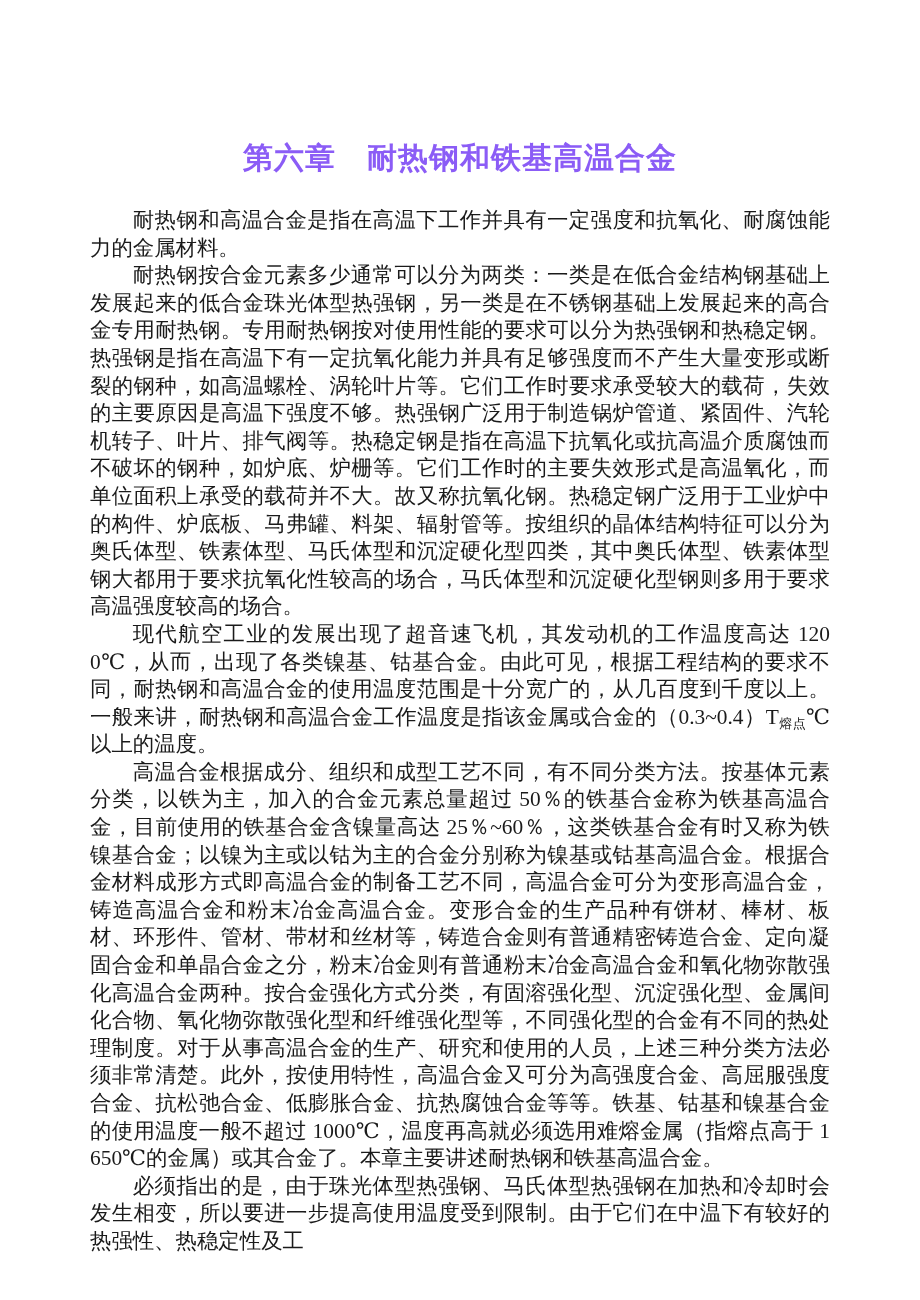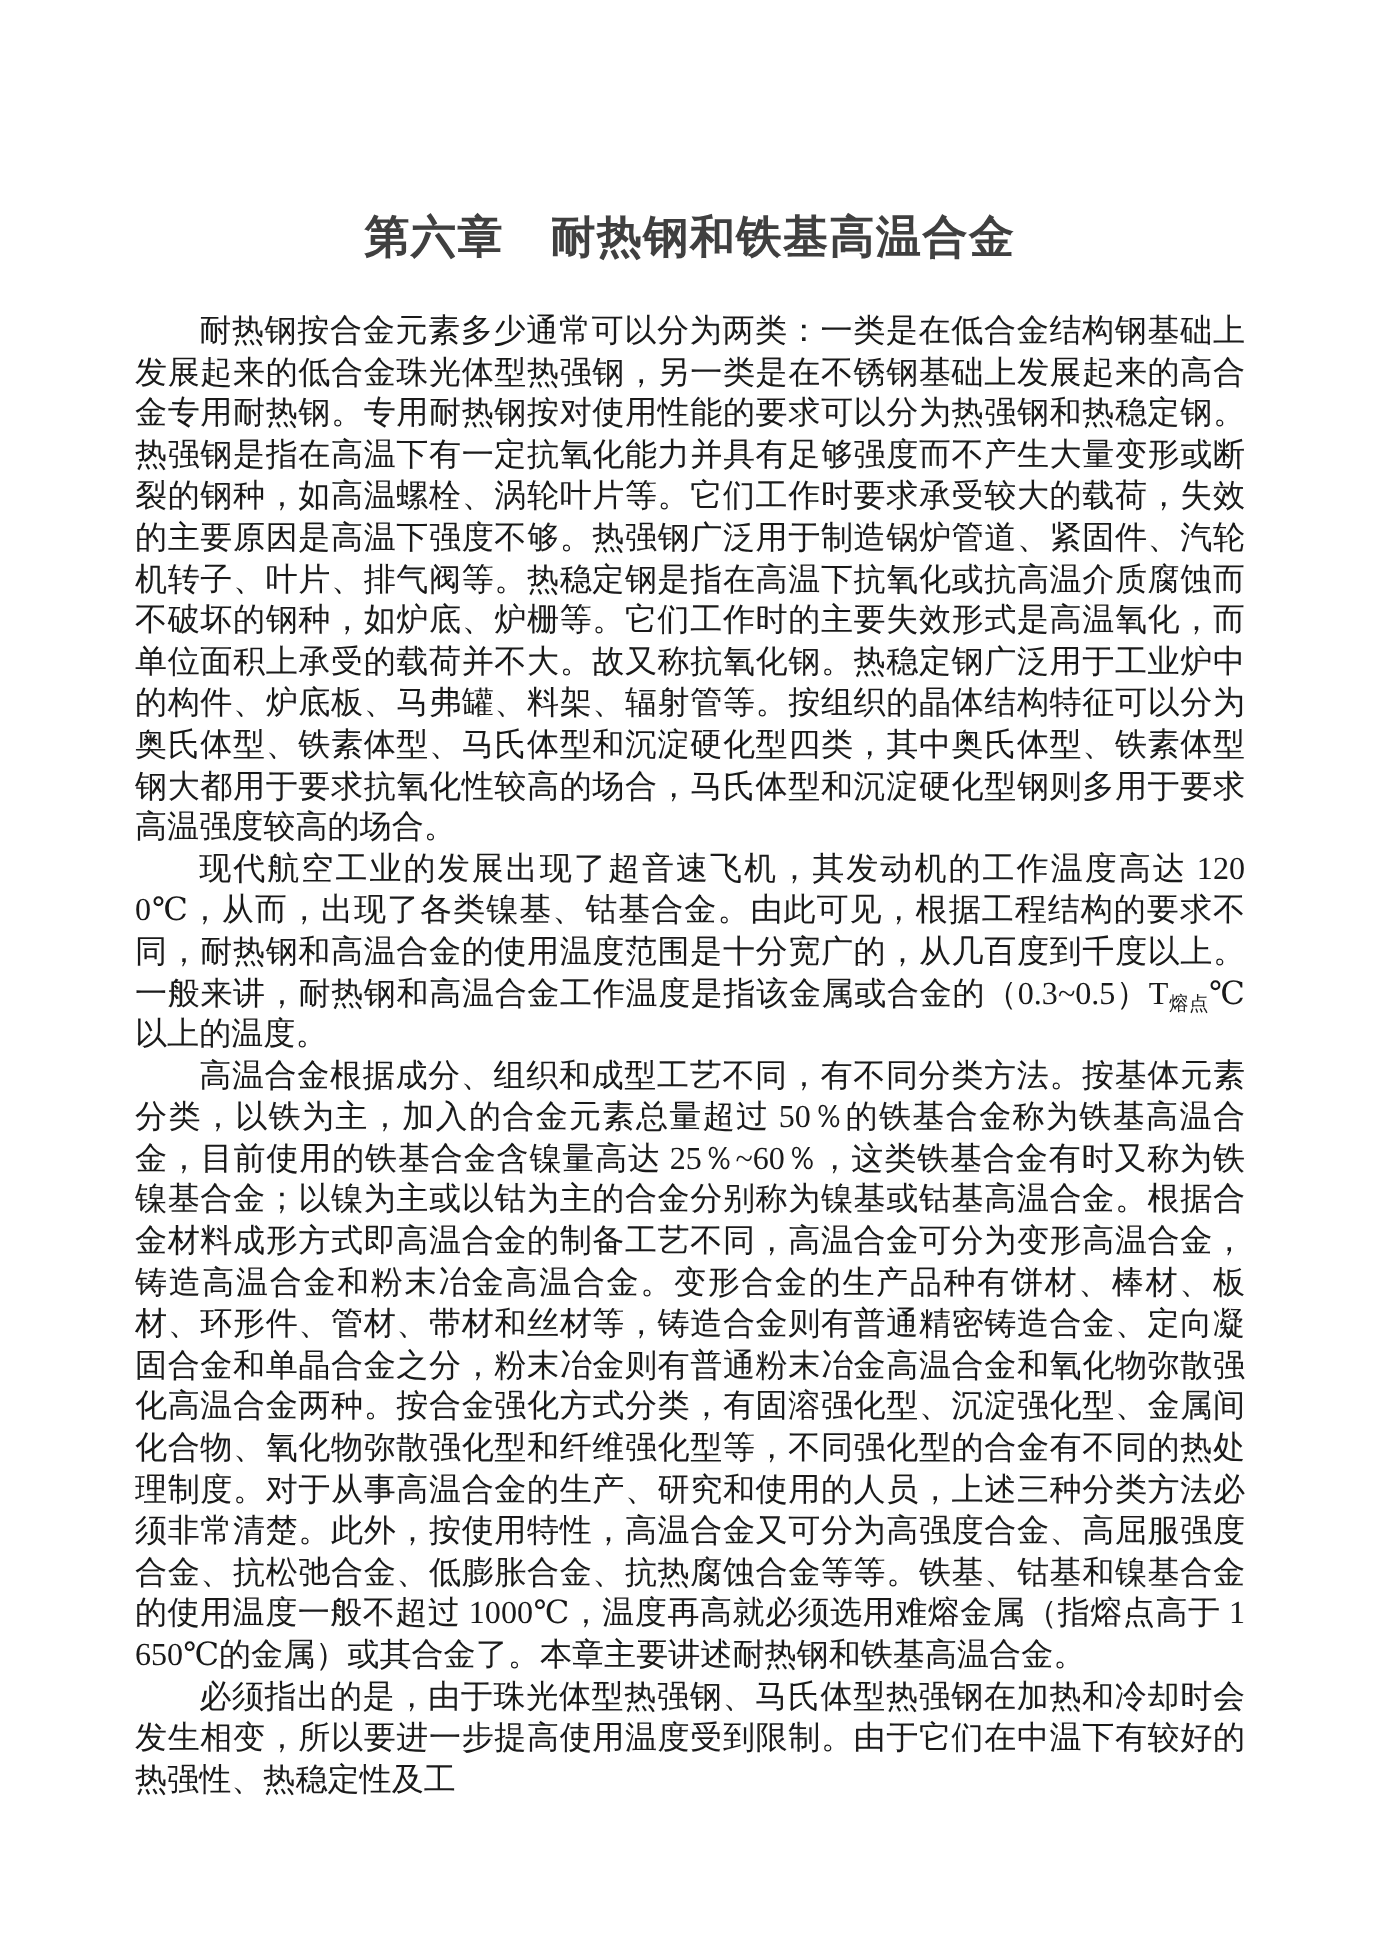--- a/index.html
+++ b/index.html
@@ -17,21 +17,21 @@
   .chapter-title {
     position: absolute;
     top: 138px;
     left: 0;
     width: 100%;
     text-align: center;
     font-family: "Liberation Sans", sans-serif;
     font-weight: bold;
     font-size: 30px;
     letter-spacing: 1px;
-    color: #404040;
+    color: #8b5cf6;
     white-space: pre;
   }
   .content {
     position: absolute;
     left: 90px;
     top: 207px;
     width: 740px;
     font-family: "Liberation Serif", "DejaVu Serif", serif;
     font-size: 21.4px;
     line-height: 27.6px;
@@ -53,24 +53,25 @@
 </style>
 </head>
 <body>
 
 <div class="page">
 
   <div class="chapter-title">第六章　耐热钢和铁基高温合金</div>
 
   <div class="content">
 
+    <p>耐热钢和高温合金是指在高温下工作并具有一定强度和抗氧化、耐腐蚀能力的金属材料。</p>
 
 
     <p>耐热钢按合金元素多少通常可以分为两类：一类是在低合金结构钢基础上发展起来的低合金珠光体型热强钢，另一类是在不锈钢基础上发展起来的高合金专用耐热钢。专用耐热钢按对使用性能的要求可以分为热强钢和热稳定钢。热强钢是指在高温下有一定抗氧化能力并具有足够强度而不产生大量变形或断裂的钢种，如高温螺栓、涡轮叶片等。它们工作时要求承受较大的载荷，失效的主要原因是高温下强度不够。热强钢广泛用于制造锅炉管道、紧固件、汽轮机转子、叶片、排气阀等。热稳定钢是指在高温下抗氧化或抗高温介质腐蚀而不破坏的钢种，如炉底、炉栅等。它们工作时的主要失效形式是高温氧化，而单位面积上承受的载荷并不大。故又称抗氧化钢。热稳定钢广泛用于工业炉中的构件、炉底板、马弗罐、料架、辐射管等。按组织的晶体结构特征可以分为奥氏体型、铁素体型、马氏体型和沉淀硬化型四类，其中奥氏体型、铁素体型钢大都用于要求抗氧化性较高的场合，马氏体型和沉淀硬化型钢则多用于要求高温强度较高的场合。</p>
 
-    <p><span>现代航空工业的发展出现了超音速飞机，其发动机的工作温度高达 1200℃，从而，出现了各类镍基、钴基合金。由此可见，根据工程结构的要求不同，耐热钢和高温合金的使用温度范围是十分宽广的，从几百度到千度以上。一般来讲，耐热钢和高温合金工作温度是指该金属或合金的（0.3~0.5）T</span><sub class="melt">熔点</sub><span>℃以上的温度。</span></p>
+    <p><span>现代航空工业的发展出现了超音速飞机，其发动机的工作温度高达 1200℃，从而，出现了各类镍基、钴基合金。由此可见，根据工程结构的要求不同，耐热钢和高温合金的使用温度范围是十分宽广的，从几百度到千度以上。一般来讲，耐热钢和高温合金工作温度是指该金属或合金的（0.3~0.4）T</span><sub class="melt">熔点</sub><span>℃以上的温度。</span></p>
 
     <p>高温合金根据成分、组织和成型工艺不同，有不同分类方法。按基体元素分类，以铁为主，加入的合金元素总量超过 50％的铁基合金称为铁基高温合金，目前使用的铁基合金含镍量高达 25％~60％，这类铁基合金有时又称为铁镍基合金；以镍为主或以钴为主的合金分别称为镍基或钴基高温合金。根据合金材料成形方式即高温合金的制备工艺不同，高温合金可分为变形高温合金，铸造高温合金和粉末冶金高温合金。变形合金的生产品种有饼材、棒材、板材、环形件、管材、带材和丝材等，铸造合金则有普通精密铸造合金、定向凝固合金和单晶合金之分，粉末冶金则有普通粉末冶金高温合金和氧化物弥散强化高温合金两种。按合金强化方式分类，有固溶强化型、沉淀强化型、金属间化合物、氧化物弥散强化型和纤维强化型等，不同强化型的合金有不同的热处理制度。对于从事高温合金的生产、研究和使用的人员，上述三种分类方法必须非常清楚。此外，按使用特性，高温合金又可分为高强度合金、高屈服强度合金、抗松弛合金、低膨胀合金、抗热腐蚀合金等等。铁基、钴基和镍基合金的使用温度一般不超过 1000℃，温度再高就必须选用难熔金属（指熔点高于 1650℃的金属）或其合金了。本章主要讲述耐热钢和铁基高温合金。</p>
 
     <p>必须指出的是，由于珠光体型热强钢、马氏体型热强钢在加热和冷却时会发生相变，所以要进一步提高使用温度受到限制。由于它们在中温下有较好的热强性、热稳定性及工</p>
 
   </div>
 </div>
 
 </body></html>

